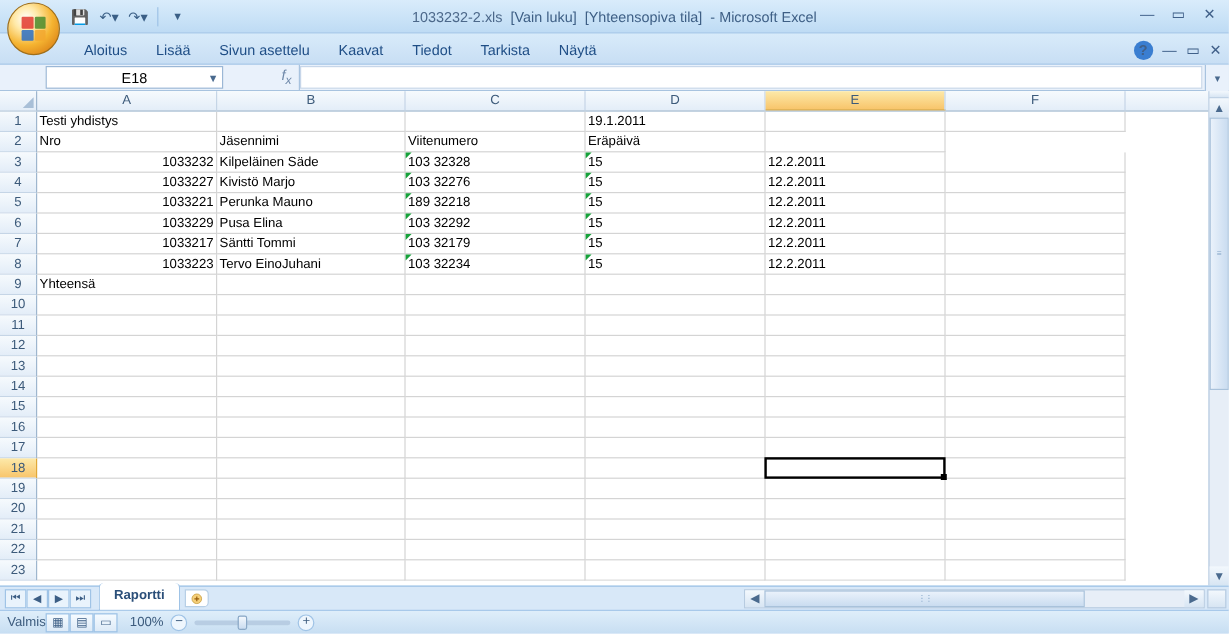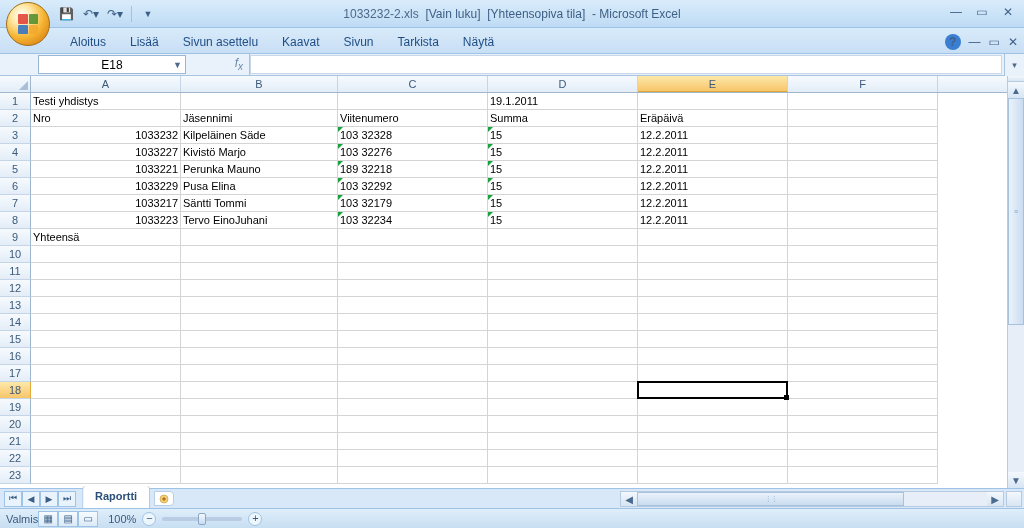--- a/index.html
+++ b/index.html
@@ -121,21 +121,21 @@
     <span>▭</span>
     <span>✕</span>
   </div>
 </div>
 
 <div class="ribbon">
   <div class="tab">Aloitus</div>
   <div class="tab">Lisää</div>
   <div class="tab">Sivun asettelu</div>
   <div class="tab">Kaavat</div>
-  <div class="tab">Sivun</div>
+  <div class="tab">Tiedot</div>
   <div class="tab">Tarkista</div>
   <div class="tab">Näytä</div>
   <div class="right-ctrls">
     <span class="help-icon">?</span>
     <span>—</span>
     <span>▭</span>
     <span>✕</span>
   </div>
 </div>
 
@@ -178,23 +178,20 @@
       <div class="row">
         <div class="rh">2</div>
         <div class="cell" style="width: 150px;">
           <span>Nro</span>
         </div>
         <div class="cell" style="width: 157px;">
           <span>Jäsennimi</span>
         </div>
         <div class="cell" style="width: 150px;">
           <span>Viitenumero</span>
-        </div>
-        <div class="cell" style="width: 150px;">
-          <span>Summa</span>
         </div>
         <div class="cell" style="width: 150px;">
           <span>Eräpäivä</span>
         </div>
         <div class="cell" style="width: 150px;"></div>
       </div>
       <div class="row">
         <div class="rh">3</div>
         <div class="cell r" style="width: 150px;">
           <span>1033232</span>

